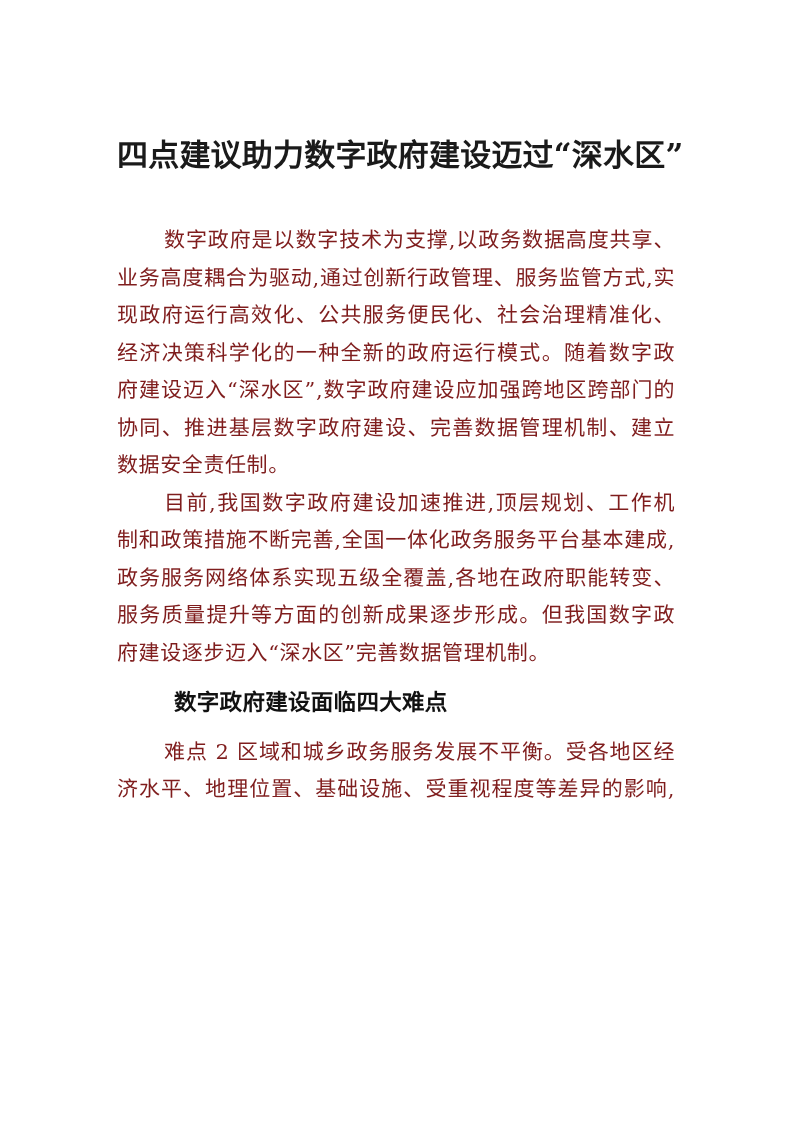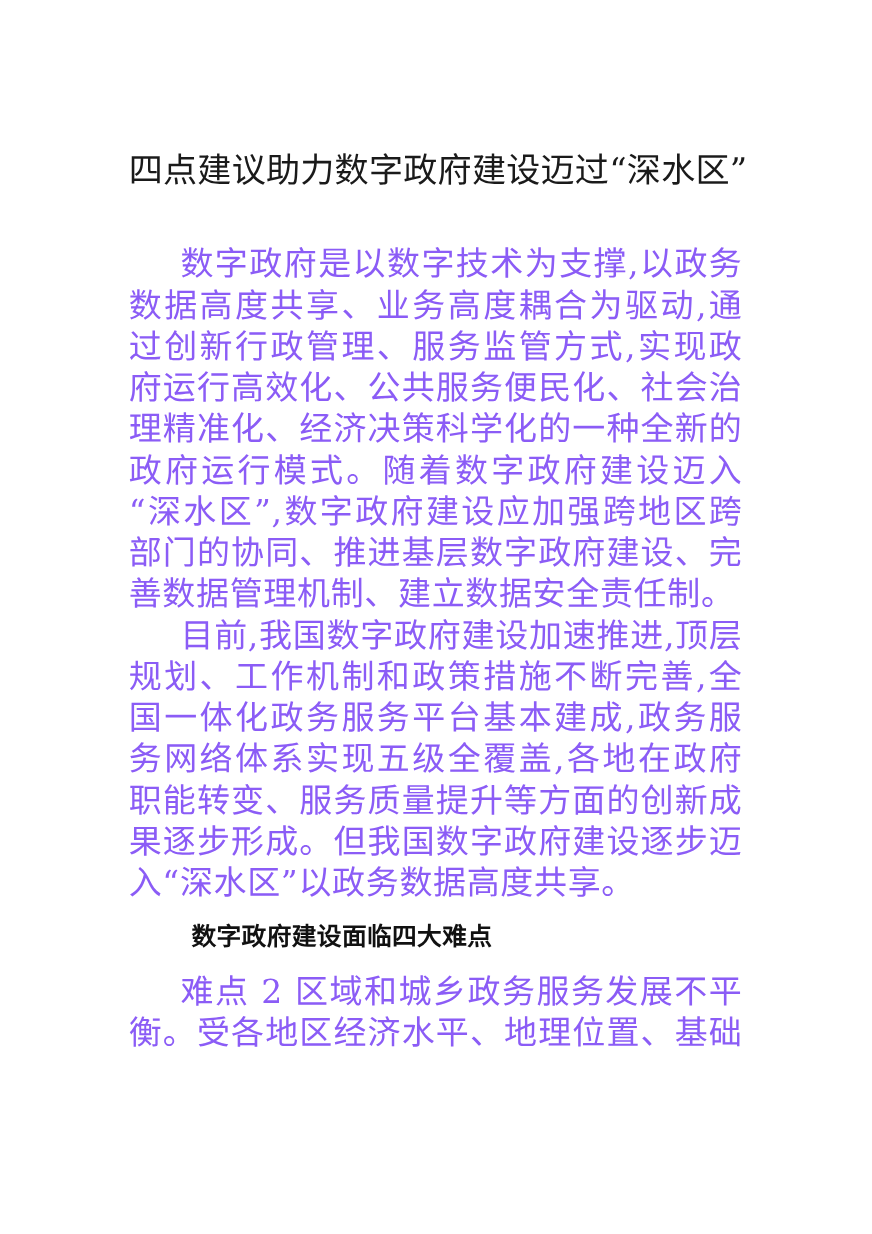--- a/index.html
+++ b/index.html
@@ -25,44 +25,44 @@
     top: 0;
     width: 558px;
   }
 
   
   .doc-title {
     font-family: "DejaVu Serif", "Liberation Serif", serif;
     font-size: 31px;
     line-height: 44px;
     color: #1a1a1a;
-    font-weight: 400;
+    font-weight: 700;
     letter-spacing: 0.2px;
     margin: 0;
     padding: 0;
     position: absolute;
     top: 133px;
     left: 0;
     width: 558px;
     white-space: nowrap;
   }
 
   
   .body-block {
     position: absolute;
     top: 222px;
     left: 0;
     width: 558px;
   }
 
   p.para {
     font-family: "DejaVu Serif", "Liberation Serif", serif;
-    font-size: 30px;
+    font-size: 21px;
     line-height: 37.5px;
-    color: #8b5cf6;
+    color: #7f1d1d;
     margin: 0;
     padding: 0;
     text-align: justify;
     text-justify: inter-character;
     text-indent: 47px;
     letter-spacing: 0.6px;
     word-break: break-all;
   }
 
   h2.subhead {
@@ -88,21 +88,21 @@
 
 <div class="page">
   <div class="content">
 
     <h1 class="doc-title">四点建议助力数字政府建设迈过“深水区”</h1>
 
     <div class="body-block">
 
       <p class="para">数字政府是以数字技术为支撑,以政务数据高度共享、业务高度耦合为驱动,通过创新行政管理、服务监管方式,实现政府运行高效化、公共服务便民化、社会治理精准化、经济决策科学化的一种全新的政府运行模式。随着数字政府建设迈入“深水区”,数字政府建设应加强跨地区跨部门的协同、推进基层数字政府建设、完善数据管理机制、建立数据安全责任制。</p>
 
-      <p class="para">目前,我国数字政府建设加速推进,顶层规划、工作机制和政策措施不断完善,全国一体化政务服务平台基本建成,政务服务网络体系实现五级全覆盖,各地在政府职能转变、服务质量提升等方面的创新成果逐步形成。但我国数字政府建设逐步迈入“深水区”以政务数据高度共享。</p>
+      <p class="para">目前,我国数字政府建设加速推进,顶层规划、工作机制和政策措施不断完善,全国一体化政务服务平台基本建成,政务服务网络体系实现五级全覆盖,各地在政府职能转变、服务质量提升等方面的创新成果逐步形成。但我国数字政府建设逐步迈入“深水区”完善数据管理机制。</p>
 
       <h2 class="subhead">数字政府建设面临四大难点</h2>
 
 
       <p class="para clipped">难点 2 区域和城乡政务服务发展不平衡。受各地区经济水平、地理位置、基础设施、受重视程度等差异的影响,我国</p>
 
     </div>
   </div>
 </div>
 

